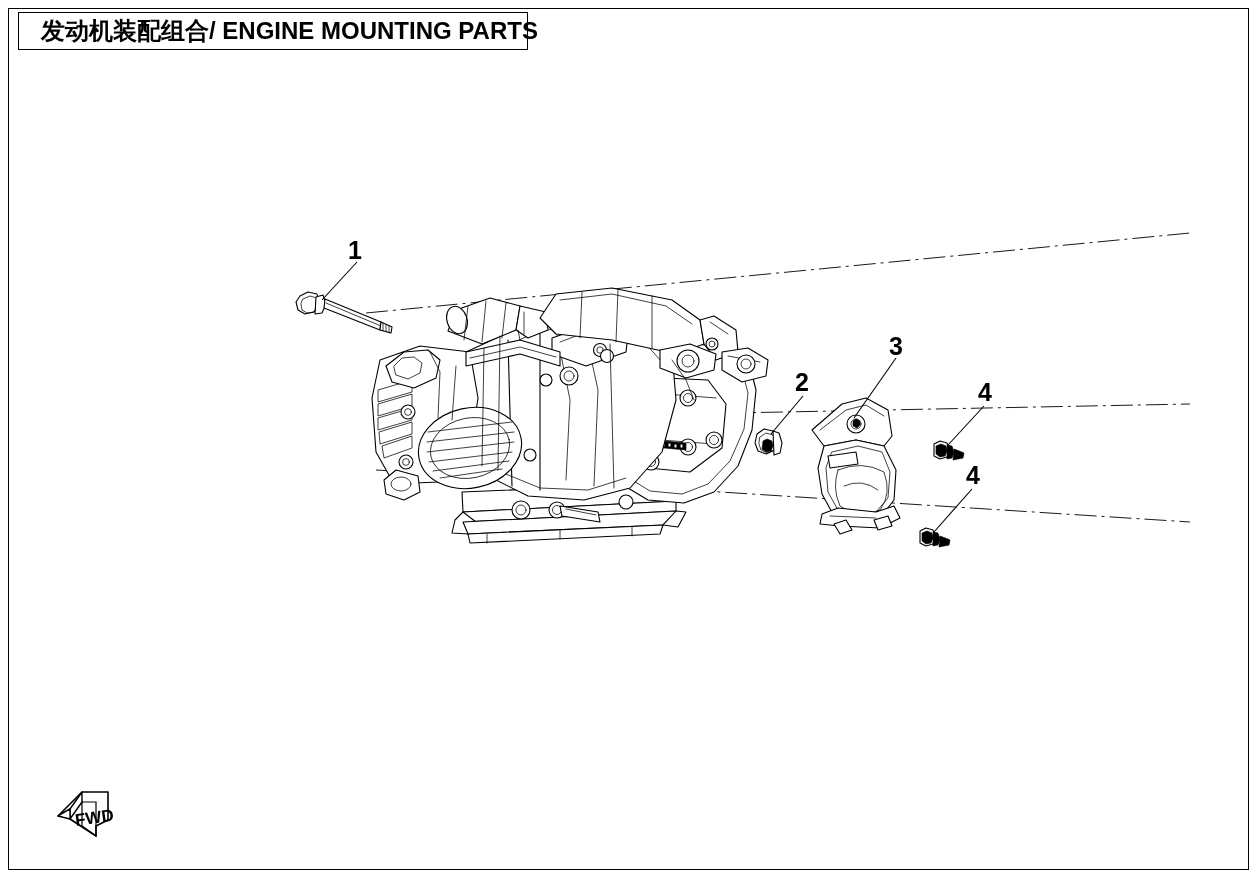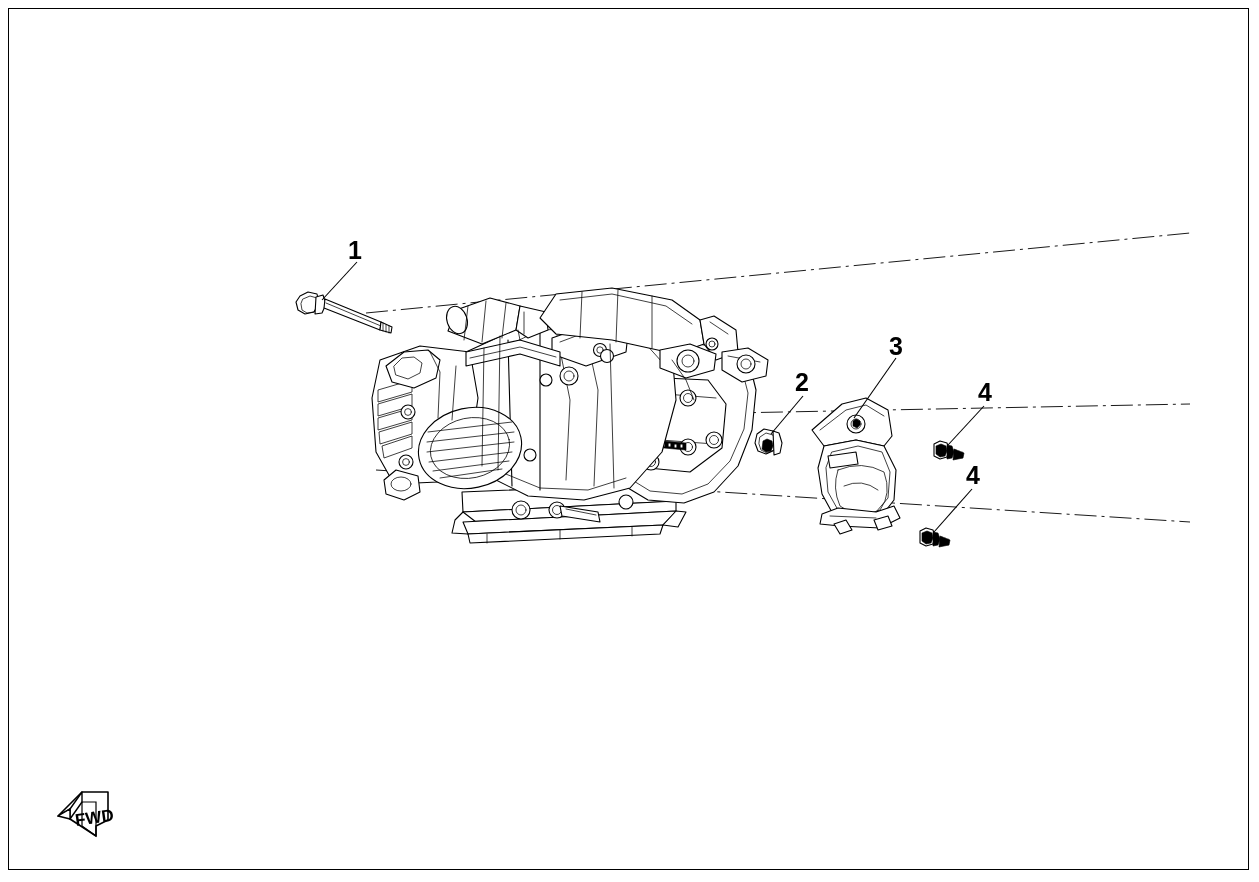--- a/index.html
+++ b/index.html
@@ -75,20 +75,23 @@
     height: 60px;
   }
 </style>
 </head>
 <body>
 
 <div id="page">
 
   <div class="page-border"></div>
 
+  <div class="title-box">
+    <span class="title-text">发动机装配组合/ ENGINE MOUNTING PARTS</span>
+  </div>
 
   <svg class="diagram" viewBox="0 0 1259 882">
     <defs>
       <style>
         .ln  { fill:none; stroke:#000; stroke-width:1.1; stroke-linejoin:round; stroke-linecap:round; }
         .lnT { fill:none; stroke:#000; stroke-width:0.75; stroke-linejoin:round; stroke-linecap:round; }
         .lnH { fill:none; stroke:#000; stroke-width:1.7; stroke-linejoin:round; stroke-linecap:round; }
         .fw  { fill:#fff; stroke:#000; stroke-width:1.1; stroke-linejoin:round; }
         .fwT { fill:#fff; stroke:#000; stroke-width:0.75; stroke-linejoin:round; }
         .fk  { fill:#000; stroke:#000; stroke-width:0.6; }

